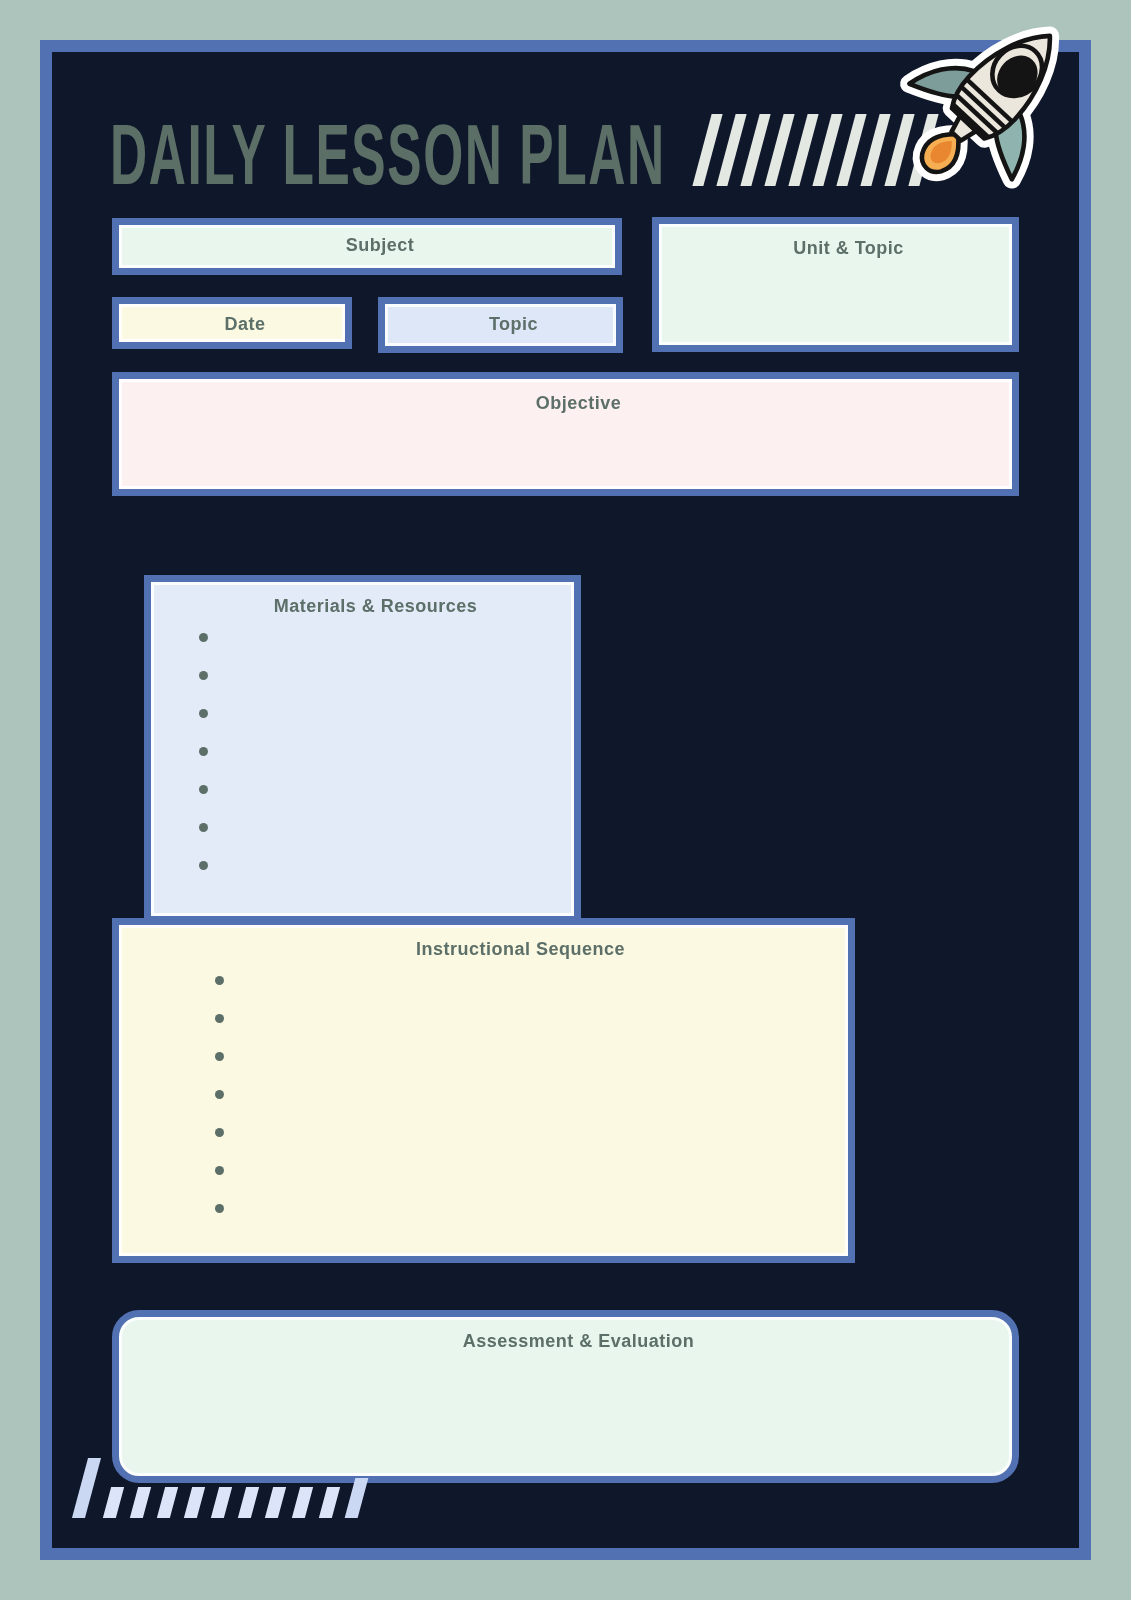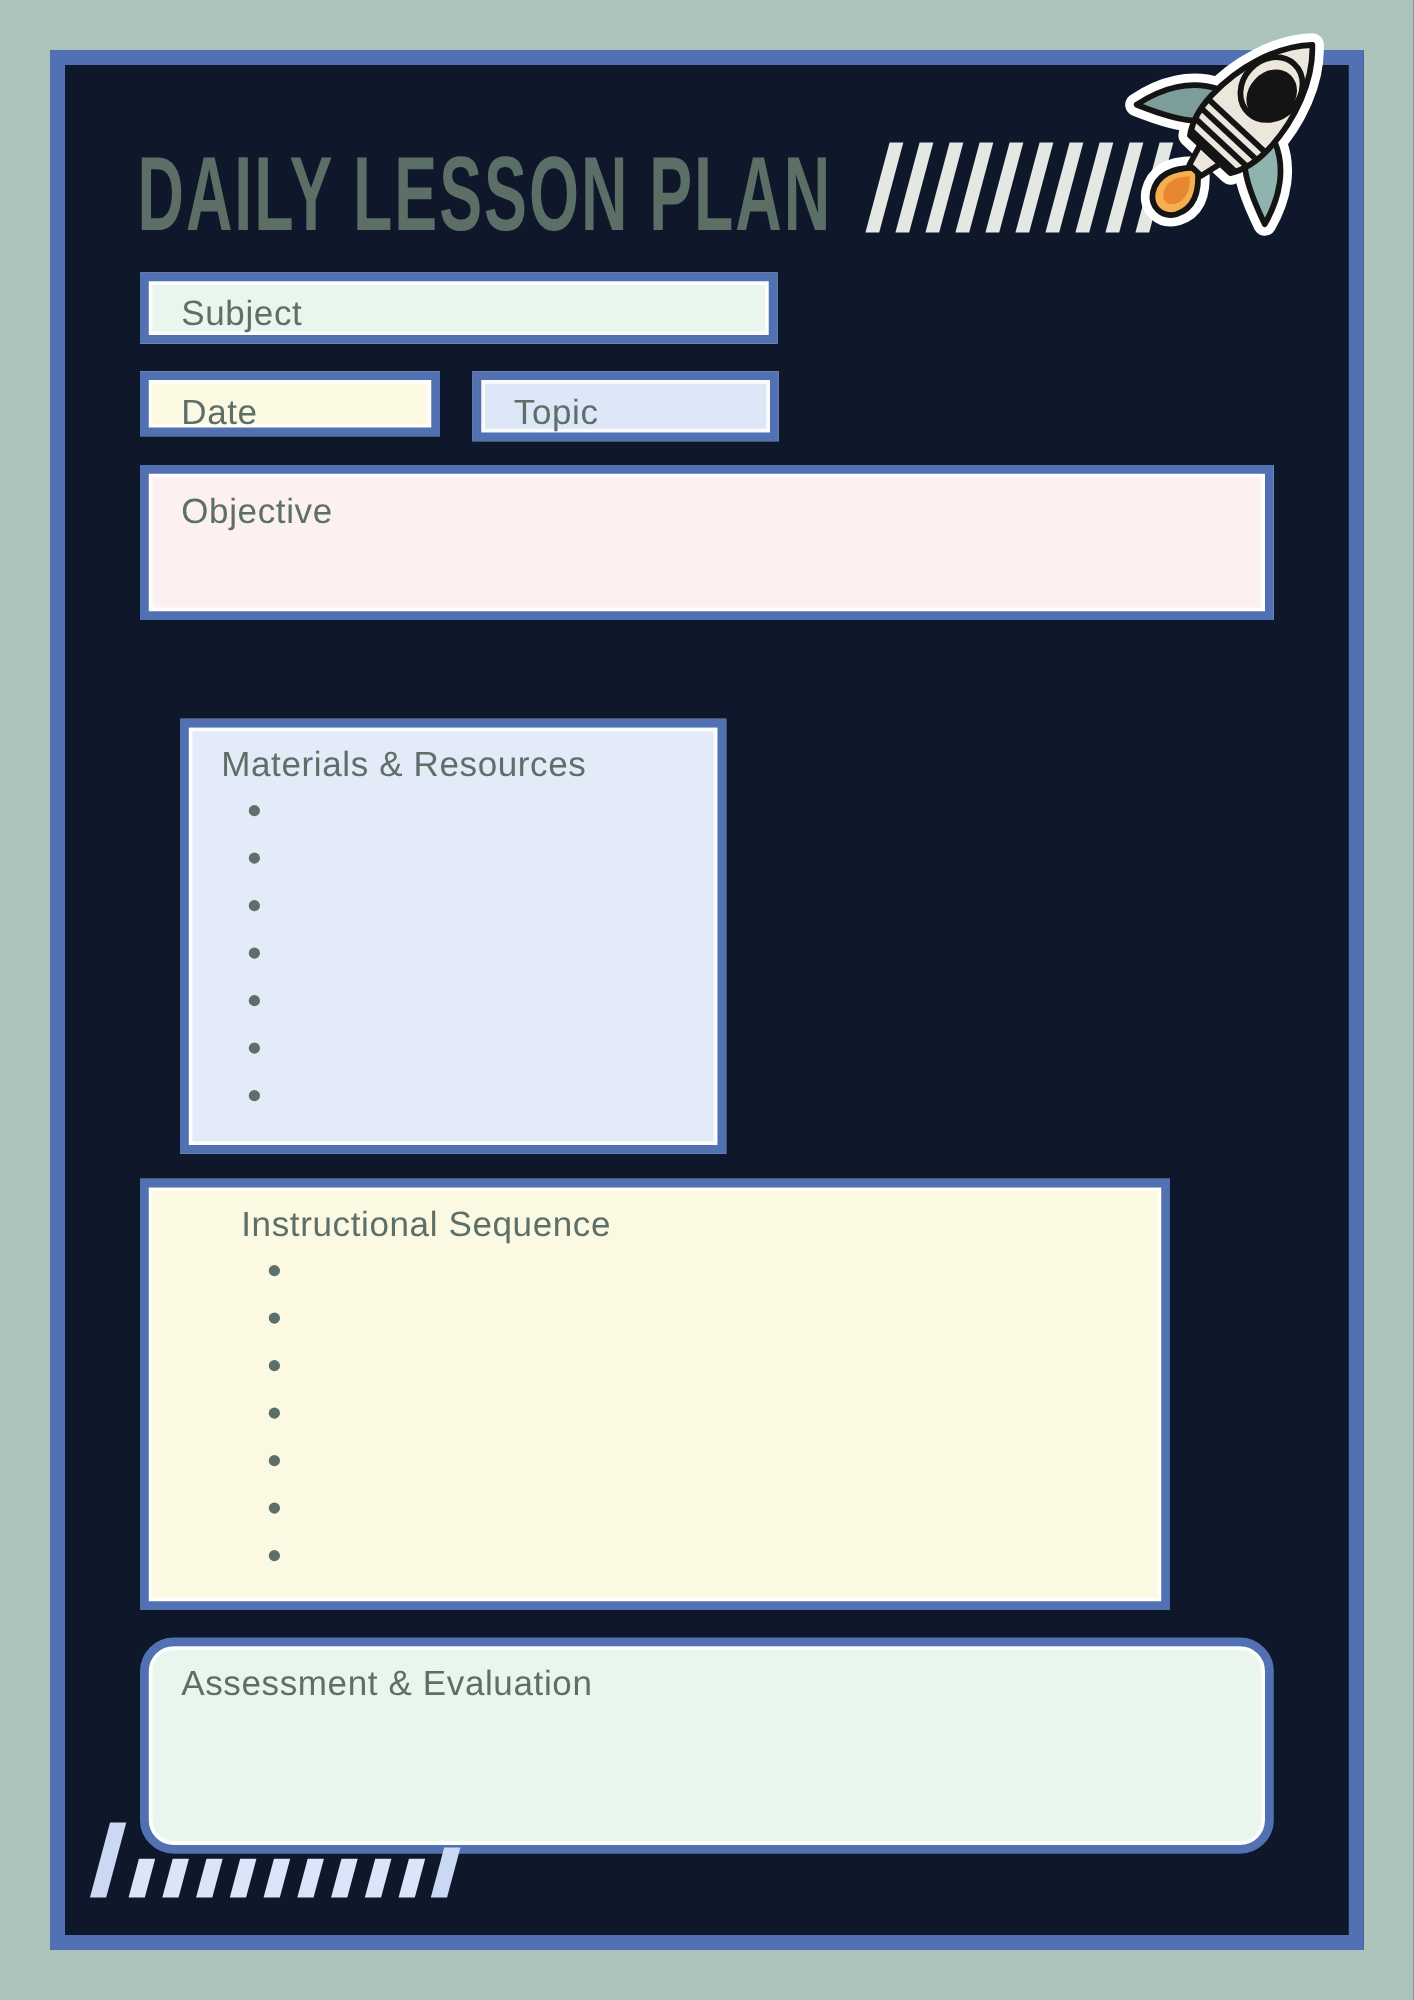--- a/index.html
+++ b/index.html
@@ -22,32 +22,32 @@
   .slashes i{display:block;transform:skewX(-15deg);}
   .slashes-top{left:650px;top:62px;gap:13px;height:72px;}
   .slashes-top i{width:11px;height:72px;background:var(--slash-gray);}
   .slashes-bottom{left:28px;top:1404px;gap:14px;height:62px;}
   .slashes-bottom i{width:13px;height:31px;background:var(--slash-blue);}
   .slashes-bottom i:first-child{height:60px;background:var(--slash-blue-dark);}
   .slashes-bottom i:last-child{height:40px;background:var(--slash-blue-dark);}
 
   .box{position:absolute;border:7px solid var(--border-blue);
        box-shadow:inset 0 0 0 3px rgba(255,255,255,.82);}
-  .box .label{display:block;padding:14px 0 0 26px;font-size:28px;font-weight:normal;
-              color:var(--label-text);letter-spacing:.5px;}
+  .box .label{display:block;padding:14px 0 0 26px;font-size:18px;font-weight:bold;
+              color:var(--label-text);letter-spacing:.5px;text-align:center;}
   .box.small .label{padding-top:10px;}
 
   .box-subject{left:60px;top:166px;width:510px;height:57px;background:var(--mint);}
   .box-unit{left:600px;top:165px;width:367px;height:135px;background:var(--mint);}
   .box-date{left:60px;top:245px;width:240px;height:52px;background:var(--cream);}
   .box-grade{left:326px;top:245px;width:245px;height:56px;background:var(--periwinkle);}
   .box-objective{left:60px;top:320px;width:907px;height:124px;background:var(--pink);}
   .box-materials{left:60px;top:523px;width:437px;height:348px;background:var(--light-blue);margin-left:32px;}
   .box-learning{left:526px;top:523px;width:441px;height:348px;background:var(--gray-green);}
-  .box-instructional{left:60px;top:891px;width:824px;height:345px;background:var(--cream);padding-left:48px;}
+  .box-instructional{left:60px;top:866px;width:743px;height:345px;background:var(--cream);padding-left:48px;}
   .box-assessment{left:60px;top:1258px;width:907px;height:173px;background:var(--mint);border-radius:27px;}
 
   .bullets{list-style:none;margin:16px 0 0 0;padding-left:48px;}
   .bullets li{width:9px;height:9px;border-radius:50%;background:var(--label-text);margin-bottom:29px;}
 
   .rocket{position:absolute;left:884px;top:0px;width:206px;height:212px;z-index:5;}
 </style>
 </head>
 <body>
 
@@ -65,20 +65,23 @@
         <i></i>
         <i></i>
         <i></i>
         <i></i>
       </div>
 
     <div class="box small box-subject">
       <span class="label">Subject</span>
     </div>
 
+    <div class="box box-unit">
+      <span class="label">Unit &amp; Topic</span>
+    </div>
 
     <div class="box small box-date">
       <span class="label">Date</span>
     </div>
 
     <div class="box small box-grade">
       <span class="label">Topic</span>
     </div>
 
     <div class="box box-objective">

